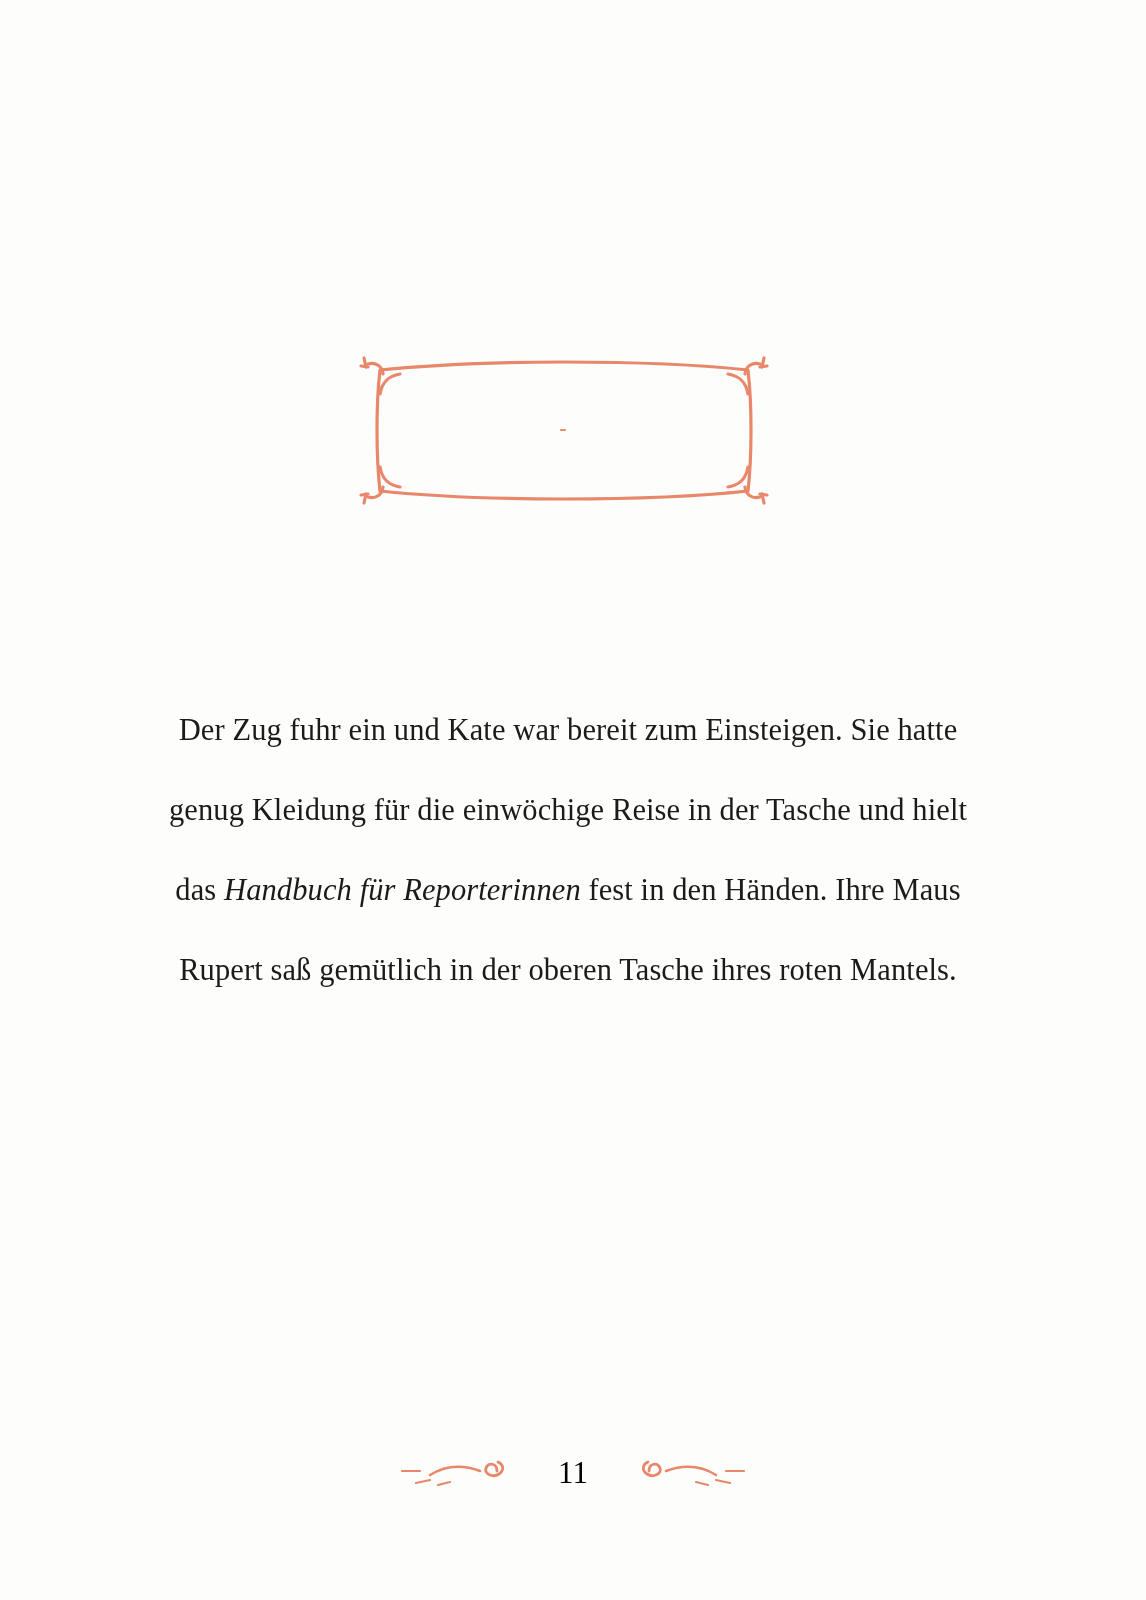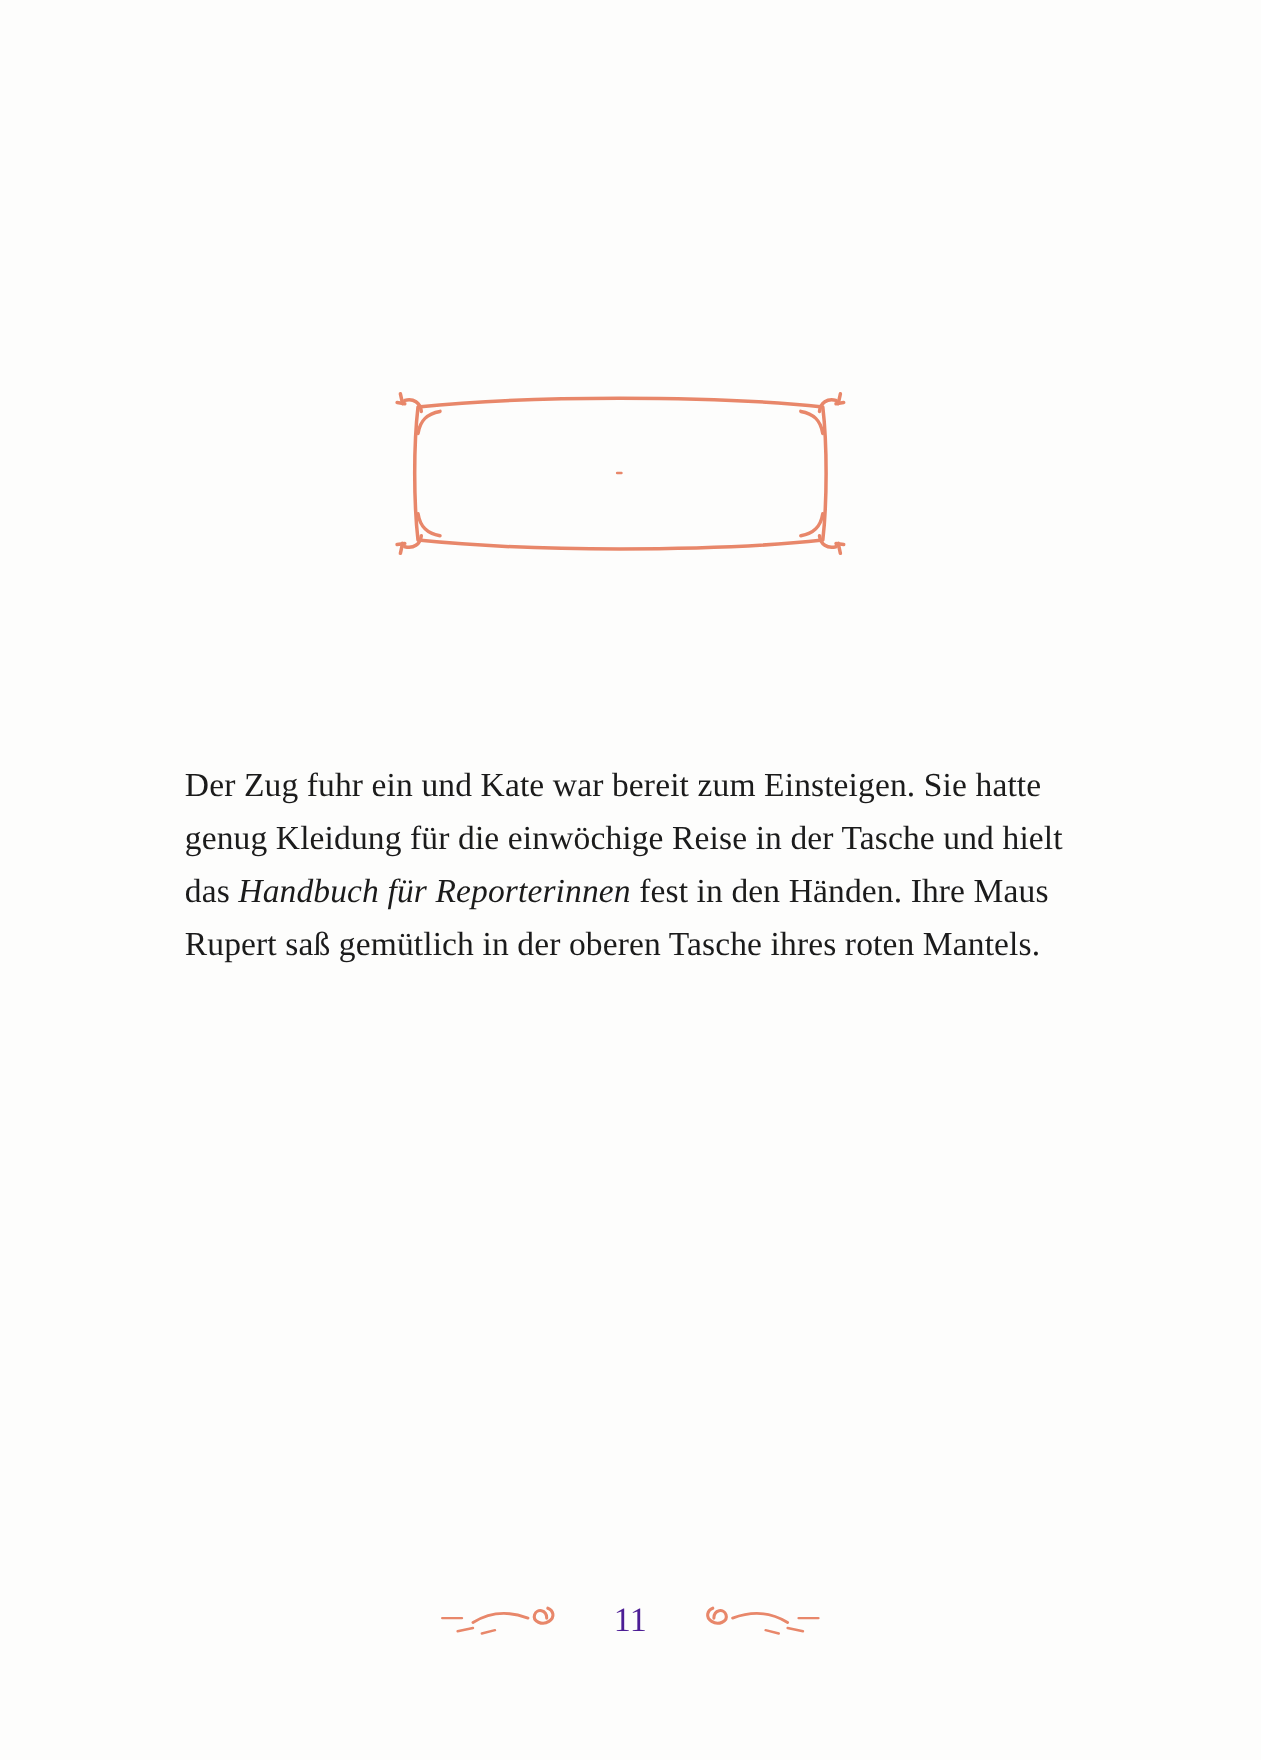--- a/index.html
+++ b/index.html
@@ -30,23 +30,23 @@
     height: 100%;
   }
 
   
   .body-text {
     position: absolute;
     left: 168px;
     top: 690px;
     width: 800px;
     font-size: 30.5px;
-    line-height: 48px;
+    line-height: 80px;
     color: #1b1b1b;
-    text-align: left;
+    text-align: center;
     letter-spacing: 0.1px;
   }
   .body-text p {
     margin: 0;
   }
   .body-text p.indent {
     text-indent: 42px;
   }
   .body-text .ital {
     font-style: italic;
@@ -63,21 +63,21 @@
     align-items: center;
     justify-content: center;
     gap: 10px;
   }
   .footer .orn {
     display: block;
   }
   .page-num {
     font-family: "Liberation Serif", serif;
     font-size: 31px;
-    color: #4c1d95;
+    color: #000000;
     line-height: 1;
     padding: 0 4px;
     position: relative;
     top: -1px;
   }
 </style>
 </head>
 <body>
 
 <div class="page">

